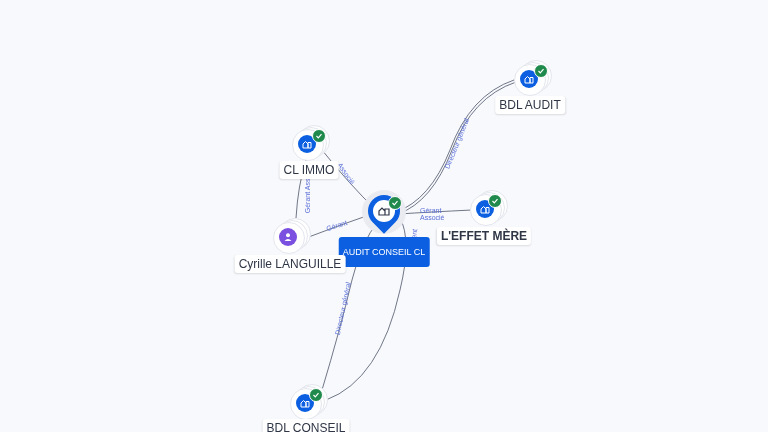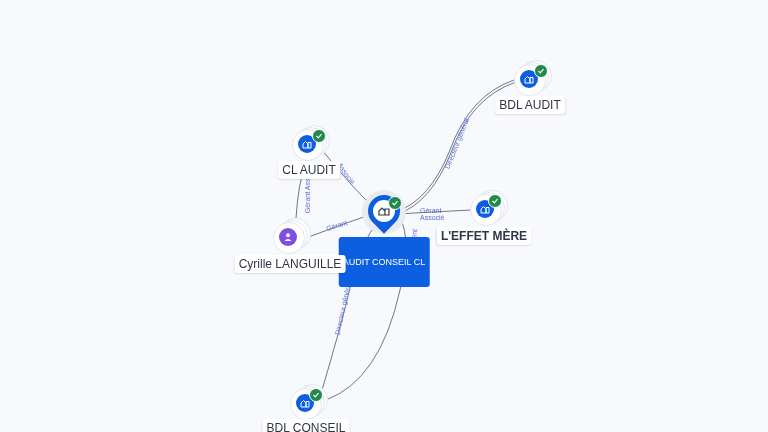--- a/index.html
+++ b/index.html
@@ -5,21 +5,21 @@
     html, body { margin:0; padding:0; }
     body { width:768px; height:432px; background:#f8f9fc; position:relative; overflow:hidden;
       font-family:"Liberation Sans", sans-serif; }
     svg.edges { position:absolute; left:0; top:0; width:768px; height:432px; }
     .node { position:absolute; }
     .stack { position:absolute; border-radius:50%; background:#fff; border:1px solid #e3e6ee; }
     .disc { position:absolute; border-radius:50%; background:#0b5fe0; display:flex; align-items:center; justify-content:center; }
     .check { position:absolute; width:12px; height:12px; border-radius:50%; background:#1f8a4c; border:1px solid #fff; display:flex; align-items:center; justify-content:center; }
     .label { position:absolute; background:#fff; color:#2f3646; font-size:12px; padding:2px 4px; border-radius:3px;
       box-shadow:0 1px 2px rgba(0,0,0,0.12); white-space:nowrap; transform:translateX(-50%); }
-    .main-label { position:absolute; background:#0b5fe0; color:#fff; font-size:9px; padding:20px 4px; border-radius:3px; white-space:nowrap; transform:translateX(-50%); }
+    .main-label { position:absolute; background:#0b5fe0; color:#fff; font-size:9px; padding:10px 4px; border-radius:3px; white-space:nowrap; transform:translateX(-50%); }
     .edge-label { position:absolute; color:#5a6fd8; font-size:7px; white-space:nowrap; }
   </style>
 </head>
 <body>
 
 <svg class="edges" viewBox="0 0 768 432">
   <g fill="none" stroke="#4d5468" stroke-width="0.8">
     <path d="M322,150 Q350,185 376,210"></path>
     <path d="M296,218 Q298,185 306,160"></path>
     <path d="M306,238 Q340,225 372,214"></path>
@@ -65,21 +65,21 @@
     <svg width="10" height="9" viewBox="0 0 10 9">
         <path d="M1,8 V4 L3.5,1.5 L6,4 V8 Z M6,8 V2.5 H9 V8 Z" fill="none" stroke="#fff" stroke-width="1"></path>
       </svg>
   </div>
   <div class="check" style="left:20px;top:4px;">
     <svg width="8" height="8" viewBox="0 0 8 8">
         <path d="M1.5,4 L3.3,5.8 L6.5,2.2" fill="none" stroke="#fff" stroke-width="1.2"></path>
       </svg>
   </div>
 </div>
-<div class="label" style="left:309px;top:161px;">CL AUDIT</div>
+<div class="label" style="left:309px;top:161px;">CL IMMO</div>
 
 <div class="node" style="left:273px;top:218px;width:40px;height:36px;">
   <div class="stack" style="left:6px;top:0;width:30px;height:30px;"></div>
   <div class="stack" style="left:3px;top:2px;width:30px;height:30px;"></div>
   <div class="stack" style="left:0;top:4px;width:30px;height:30px;"></div>
   <div class="disc" style="left:6px;top:10px;width:18px;height:18px;background:#7b4fe0;">
     <svg width="10" height="10" viewBox="0 0 10 10">
         <circle cx="5" cy="3.3" r="2" fill="#fff"></circle>
         <path d="M1.5,9 Q5,5 8.5,9 Z" fill="#fff"></path>
       </svg>

